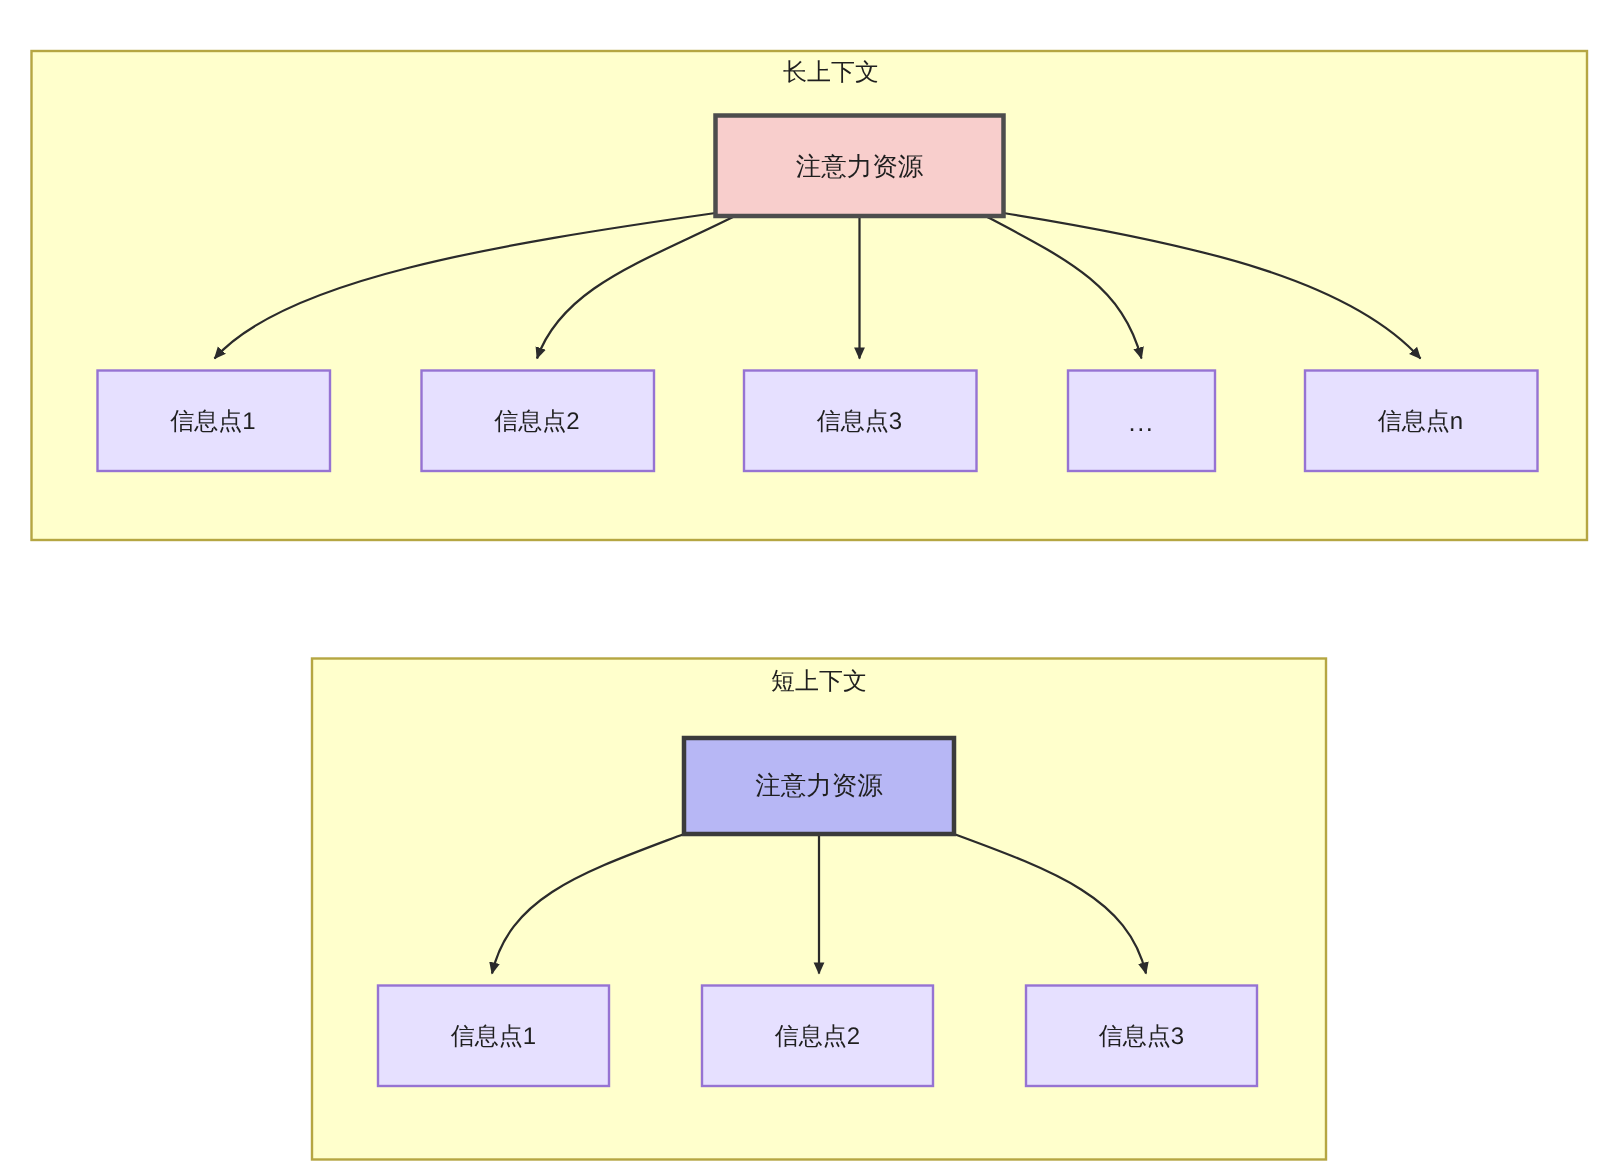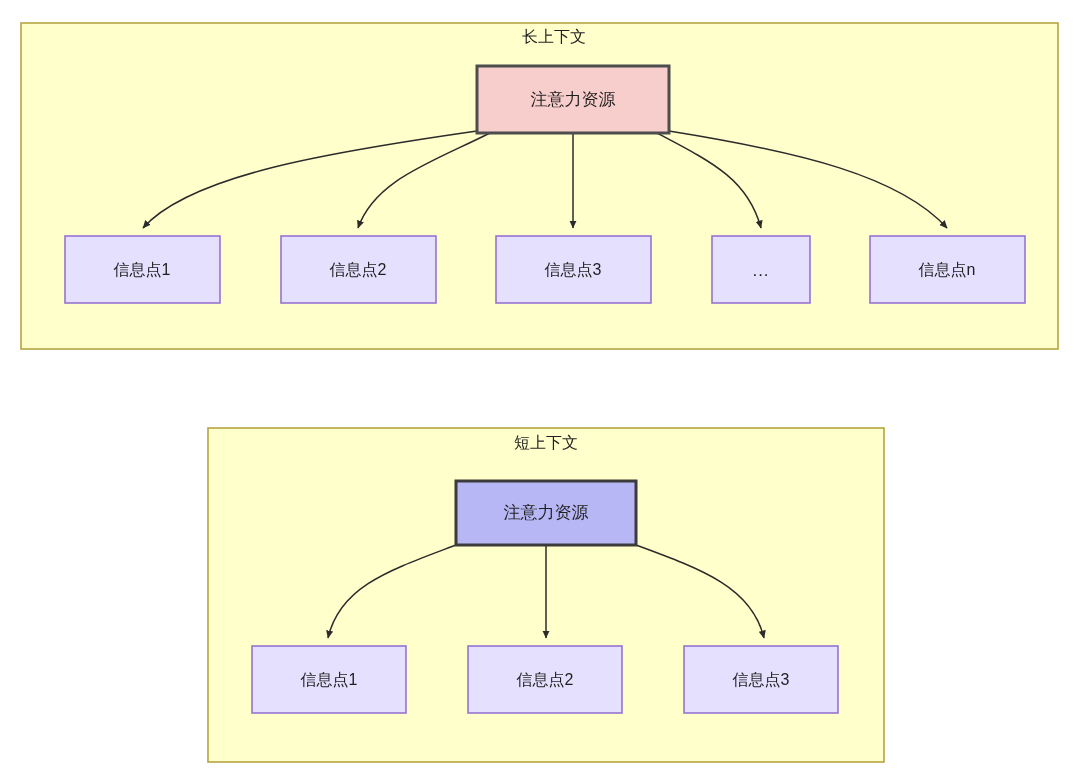--- a/index.html
+++ b/index.html
@@ -9,21 +9,21 @@
   }
   body {
     width: 1080px;
     height: 774px;
     position: relative;
     font-family: "Liberation Sans", "DejaVu Sans", sans-serif;
     overflow: hidden;
   }
   #diagram-root {
     position: absolute;
-    left: 0; top: 0;
+    left: 0; top: 11px;
     width: 1080px;
     height: 624px;
   }
   svg#canvas {
     display: block;
     width: 1080px;
     height: 774px;
   }
   .container-rect {
     fill: #ffffcc;

